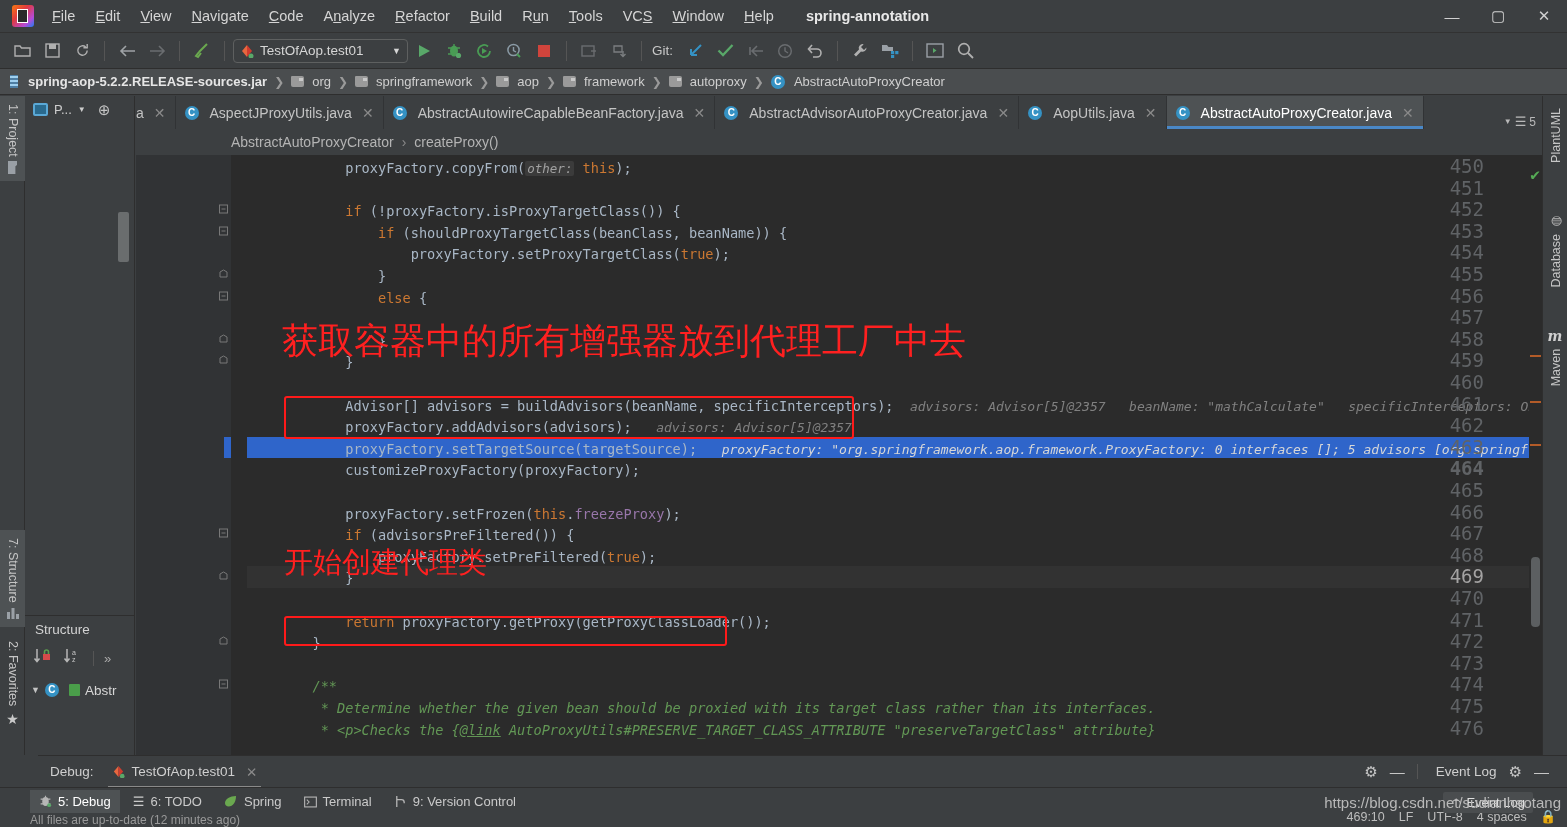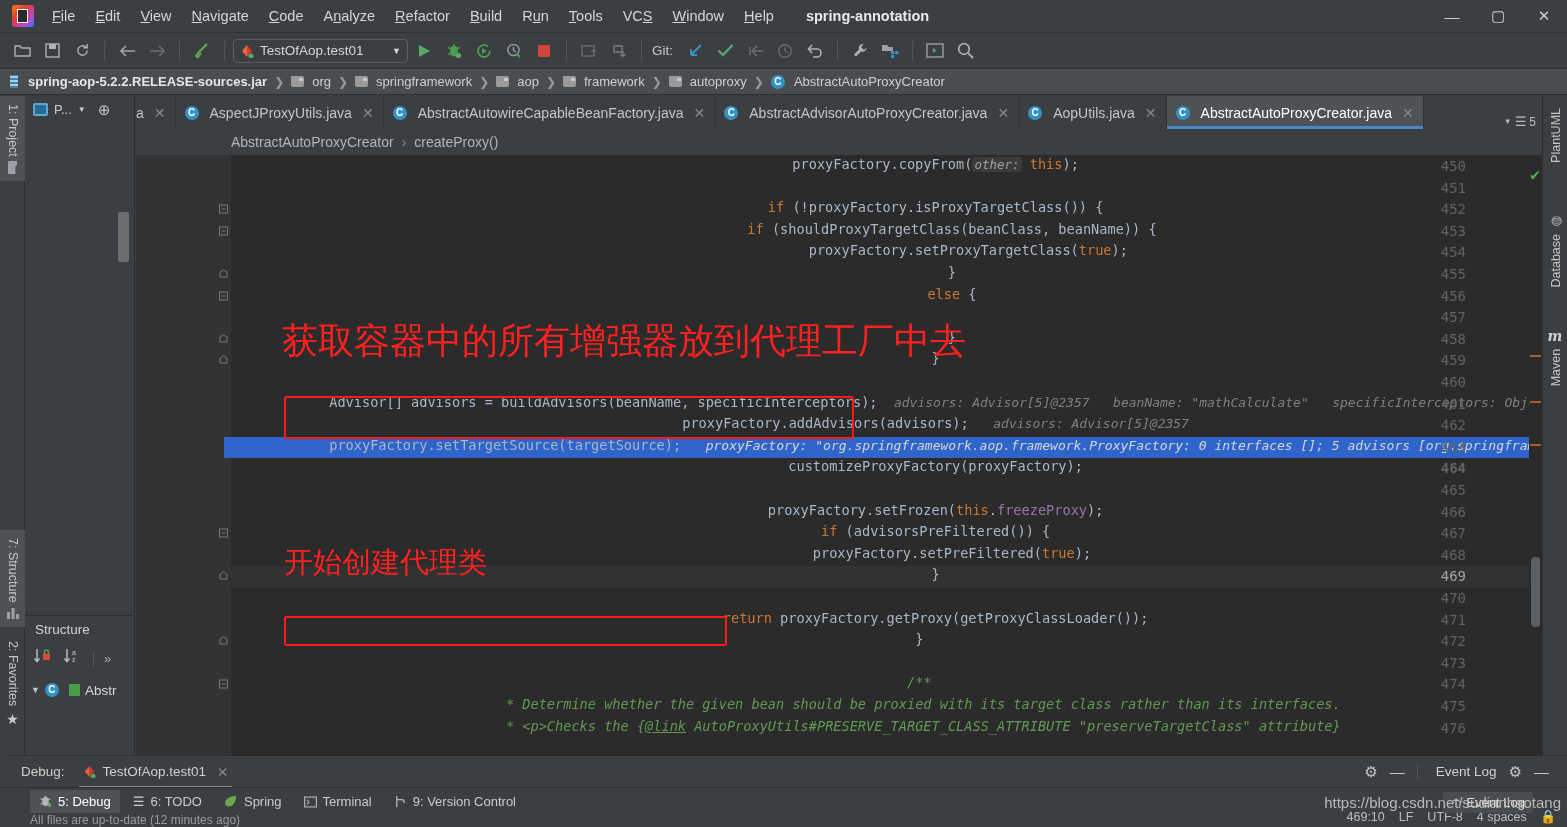--- a/index.html
+++ b/index.html
@@ -85,44 +85,44 @@
 
   
   .ebread { position:absolute; left:136px; right:25px; top:129px; height:26px;
      background:#3c3f41; display:flex; align-items:center; padding-left:95px;
      font-size:14px; color:#b4b4b4; gap:8px;}
 
   
   .editor { position:absolute; left:136px; right:25px; top:155px; bottom:72px;
      background:#2b2b2b; overflow:hidden; font-family:"DejaVu Sans Mono", monospace; }
   .gutter { position:absolute; left:0; top:0; bottom:0; width:95px; background:#313335; }
-  .ln { position:absolute; right:76px; font-size:14px; color:#606366; text-align:right; }
+  .ln { position:absolute; right:58px; font-size:19px; color:#606366; text-align:right; }
   .ln.cur { color:#a4a3a3; }
   .fold { position:absolute; left:82px; width:11px; height:11px; color:#888; font-size:10px; }
   .codearea { position:absolute; left:95px; right:0; top:0; bottom:0; }
-  .row { position:absolute; left:0; right:0; height:21.6px; font-size:13.6px; line-height:16px;
-     white-space:pre; color:#a9b7c6;text-align:center; }
+  .row { position:absolute; left:16px; right:0; height:21.6px; font-size:13.6px; line-height:24px;
+     white-space:pre; color:#a9b7c6; }
   .row.sel { background:#2f65ca; }
   .row.curline { background:#323232; }
   .kw { color:#cc7832; }
   .fld { color:#9876aa; }
   .hint { color:#808080; font-style:italic; font-size:13px; }
   .hint-on-sel { color:#d7d7d7; font-style:italic; font-size:13px; }
   .param { background:#3b3b3b; color:#a0a0a0; font-style:italic; border-radius:2px; padding:0 2px; font-size:12.5px;}
   .cmt { color:#629755; font-style:italic; }
   .cmt-tag { color:#629755; font-style:italic; text-decoration:underline; }
   .redbox { position:absolute; border:2px solid #ff1a1a; border-radius:3px; pointer-events:none; }
   .redtext { position:absolute; color:#ff2020; font-family:"DejaVu Sans", sans-serif;
      font-weight:500; white-space:nowrap; }
   .escroll { position:absolute; right:2px; width:9px; background:#5c5f61; border-radius:4px; }
   .markbar { position:absolute; right:0; top:0; bottom:0; width:13px; background:#2b2b2b; }
   .mark { position:absolute; right:1px; width:11px; height:2px; background:#b35b28; }
 
   
-  .debugbar { position:absolute; left:9px; right:0; bottom:40px; height:32px;
+  .debugbar { position:absolute; left:38px; right:0; bottom:40px; height:32px;
      background:#3c3f41; display:flex; align-items:center; padding:0 12px; gap:10px;
      border-top:1px solid #2e2e2e; font-size:13.5px; color:#cfcfcf; }
   .dbg-tab { display:flex; align-items:center; gap:7px; padding:5px 8px; position:relative; }
   .dbg-tab:after { content:""; position:absolute; left:4px; right:4px; bottom:-3px; height:2px; background:#8a8a8a; }
   .dbgright { margin-left:auto; display:flex; align-items:center; gap:12px; }
   .evlog { padding-left:18px; border-left:1px solid #555; }
   .statusbar { position:absolute; left:0; right:0; bottom:0; height:40px; background:#3c3f41;
      display:flex; align-items:flex-start; border-top:1px solid #2e2e2e; }
   .sbtabs { display:flex; align-items:center; height:27px; padding-left:30px; gap:4px; }
   .sbtab { display:flex; align-items:center; gap:6px; padding:4px 9px; font-size:13px; color:#cacaca; }

